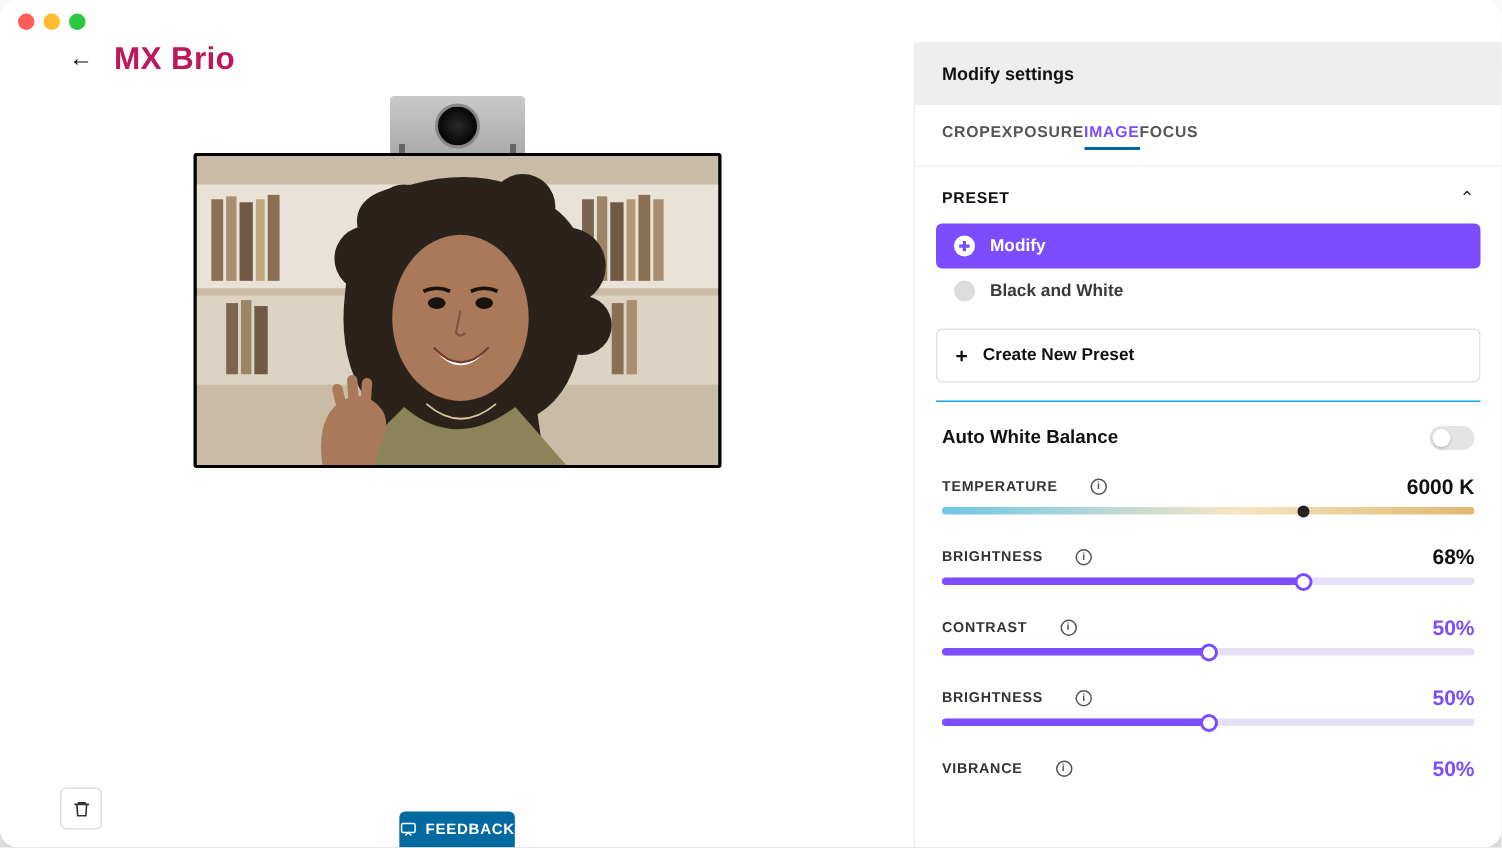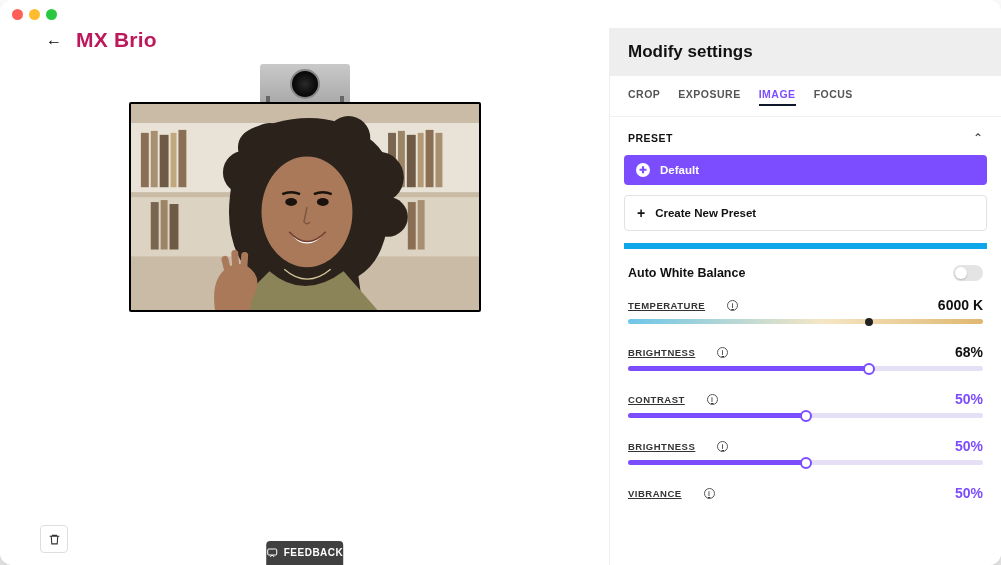--- a/index.html
+++ b/index.html
@@ -18,46 +18,46 @@
     .preview-wrap { display: flex; flex-direction: column; align-items: center; }
     .webcam-hw { width: 90px; height: 40px; position: relative; margin-bottom: -2px; }
     .webcam-body { width: 90px; height: 40px; background: linear-gradient(180deg,#c9c9c9,#a9a9a9); border-radius: 3px 3px 0 0; position: relative; }
     .webcam-lens { position: absolute; left: 50%; top: 50%; transform: translate(-50%,-50%); width: 30px; height: 30px; background: radial-gradient(circle,#2a2a2a 0%,#0a0a0a 60%); border-radius: 50%; border: 2px solid #888; }
     .webcam-foot-l, .webcam-foot-r { position:absolute; bottom:2px; width:4px; height:6px; background:#666; }
     .webcam-foot-l { left:6px; } .webcam-foot-r { right:6px; }
     .preview { width: 352px; height: 210px; background: #222; border: 2px solid #000; border-radius: 2px; overflow: hidden; position: relative; }
     .preview svg { width: 100%; height: 100%; display:block; }
     .left-footer { margin-top: auto; display: flex; align-items: center; }
     .delete-btn { width: 28px; height: 28px; border: 1px solid #ddd; border-radius: 4px; display:flex;align-items:center;justify-content:center; font-size:13px; cursor:pointer; color:#333;}
-    .feedback-btn { position: absolute; bottom: 0; left: 50%; transform: translateX(-50%); background: #404040; color: #fff; font-size: 10px; font-weight: 600; letter-spacing: .5px; padding: 6px 0; border-radius: 4px 4px 0 0; display: flex; align-items: flex-start; gap: 6px; cursor: pointer; }
+    .feedback-btn { position: absolute; bottom: 0; left: 50%; transform: translateX(-50%); background: #0369a1; color: #fff; font-size: 10px; font-weight: 600; letter-spacing: .5px; padding: 6px 0; border-radius: 4px 4px 0 0; display: flex; align-items: center; gap: 6px; cursor: pointer; }
 
     .right { width: 392px; background: #fff; border-left: 1px solid #eee; display: flex; flex-direction: column; min-height:0;}
-    .right-header { background: #eee; padding: 14px 18px; font-size: 17px; font-weight: 700; color: #111; }
-    .tabs { display: flex; gap: 18px; padding: 12px 24px 10px 18px; border-bottom:1px solid #f1f1f1; }
+    .right-header { background: #eee; padding: 14px 18px; font-size: 12px; font-weight: 700; color: #111; }
+    .tabs { display: flex; padding: 12px 24px 10px 18px; border-bottom:1px solid #f1f1f1; }
     .tab { font-size: 10.5px; font-weight: 600; letter-spacing: .5px; color: #555; cursor: pointer; padding-bottom:4px; }
-    .tab.active { color: #7c4dff; border-bottom: 2px solid #0f172a; text-align: center; }
+    .tab.active { color: #7c4dff; border-bottom: 2px solid #0369a1; text-align: center; }
     .scroll { flex:1; overflow-y: auto; padding: 0 14px 14px 14px; }
     .scroll::-webkit-scrollbar{width:0;}
     .section-row { display:flex; align-items:center; justify-content:space-between; padding: 14px 4px 10px 4px; }
     .section-label { font-size: 10.5px; font-weight: 700; letter-spacing:.5px; color:#111; }
     .chev { font-size: 12px; color:#333; }
     .preset-list { display:flex; flex-direction:column; gap:0px; }
     .preset-item { display:flex; align-items:center; gap:10px; padding: 8px 12px; font-size:11.5px; font-weight:600; border-radius:4px; cursor:pointer; }
     .preset-item .circle { width:14px; height:14px; border-radius:50%; background:#dcdcdc; flex-shrink:0; display:flex;align-items:center;justify-content:center;}
     .preset-item.selected { background:#7c4dff; color:#fff; }
     .preset-item.selected .circle { background:#fff; color:#7c4dff; font-size:9px; font-weight:900; }
     .preset-item.unselected { color:#3a3a3a; }
     .create-preset { display:flex; align-items:center; gap:10px; padding: 9px 12px; font-size:11.5px; font-weight:600; border:1px solid #e2e2e2; border-radius:4px; margin-top:10px; cursor:pointer; color:#111;}
-    .awb-row { display:flex; align-items:center; justify-content:space-between; padding: 16px 4px 10px 4px; border-top:6px solid #0ea5e9; margin-top:12px;}
+    .awb-row { display:flex; justify-content:space-between; padding: 16px 4px 10px 4px; border-top:1px solid #0ea5e9; margin-top:12px;}
     .awb-label { font-size:12.5px; font-weight:700; color:#111; }
     .toggle { width:30px; height:16px; background:#e4e4e4; border-radius:10px; position:relative; cursor:pointer; }
     .toggle::after{content:"";position:absolute;width:12px;height:12px;background:#fff;border-radius:50%;top:2px;left:2px;box-shadow:0 1px 2px rgba(0,0,0,.2);}
     .slider-block { padding: 6px 4px 4px 4px; }
     .slider-head { display:flex; align-items:center; justify-content:space-between; margin-bottom:6px;}
-    .slider-name { font-size:9.5px; font-weight:700; letter-spacing:.5px; color:#333; display:flex; align-items:flex-start; gap:22px;text-decoration:underline;}
+    .slider-name { font-size:9.5px; font-weight:700; letter-spacing:.5px; color:#333; display:flex; align-items:flex-start; gap:22px;}
     .info-icon { width:11px;height:11px;border:1.2px solid #555;border-radius:50%;display:inline-flex;align-items:center;justify-content:center;font-size:7px;font-weight:800;color:#555;}
     .slider-value { font-size:14px; font-weight:700; color:#111; }
     .slider-value.purple { color:#7c4dff; }
     .track { height:5px; border-radius:3px; position:relative; margin-bottom:10px; }
     .thumb { position:absolute; top:50%; width:12px; height:12px; background:#fff; border:2.5px solid #7c4dff; border-radius:50%; transform:translate(-50%,-50%); cursor:pointer; }
     .thumb.dark { border-color:#222; width:8px;height:8px;background:#222;}
     .track.temp { background: linear-gradient(90deg,#6ec6e8 0%, #f5e6c4 55%, #e0b770 100%); }
     .track.tint { background: linear-gradient(90deg,#3fbf3f 0%, #cfcfcf 48%, #f25ed8 100%); }
     .track.mono { background:#e6e0f7; }
     .track.mono::before{content:"";position:absolute;left:0;top:0;height:100%;width:var(--fill);background:#7c4dff;border-radius:3px;}
@@ -177,21 +177,25 @@
       <div class="scroll">
 
         <div class="section-row">
           <span class="section-label">PRESET</span>
           <span class="chev">⌃</span>
         </div>
 
         <div class="preset-list">
           <div class="preset-item selected">
             <span class="circle">✚</span>
-            <span>Default</span>
+            <span>Modify</span>
+          </div>
+          <div class="preset-item unselected">
+            <span class="circle"></span>
+            <span>Black and White</span>
           </div>
         </div>
 
         <div class="create-preset">
           <span style="font-size:14px;font-weight:700;">+</span>
           <span>Create New Preset</span>
         </div>
 
         <div class="awb-row">
           <span class="awb-label">Auto White Balance</span>

